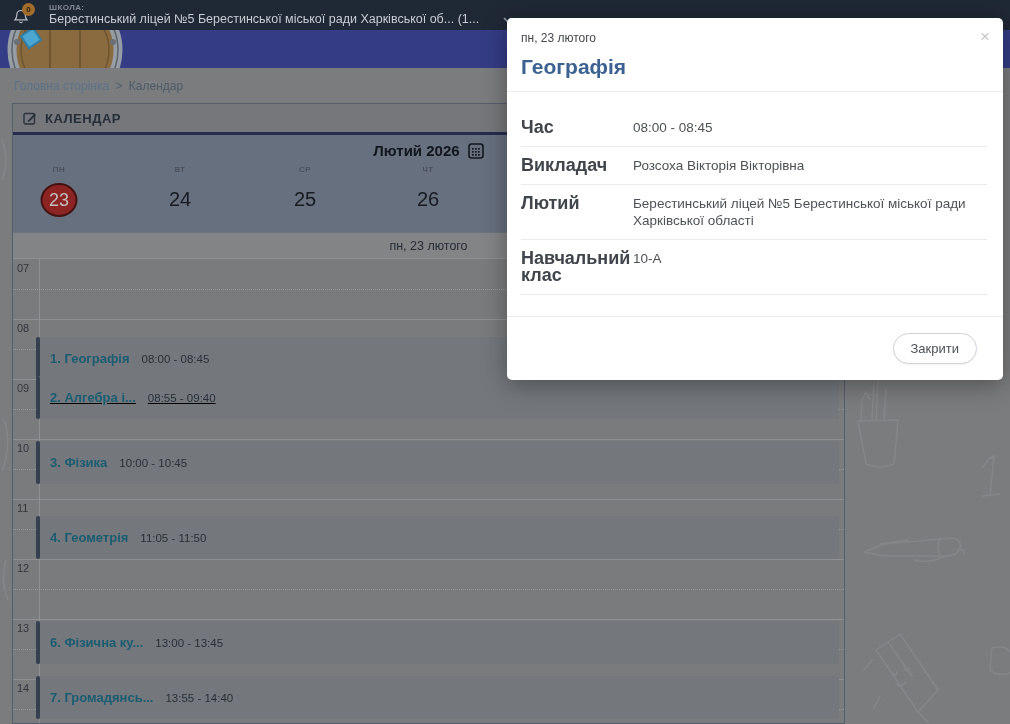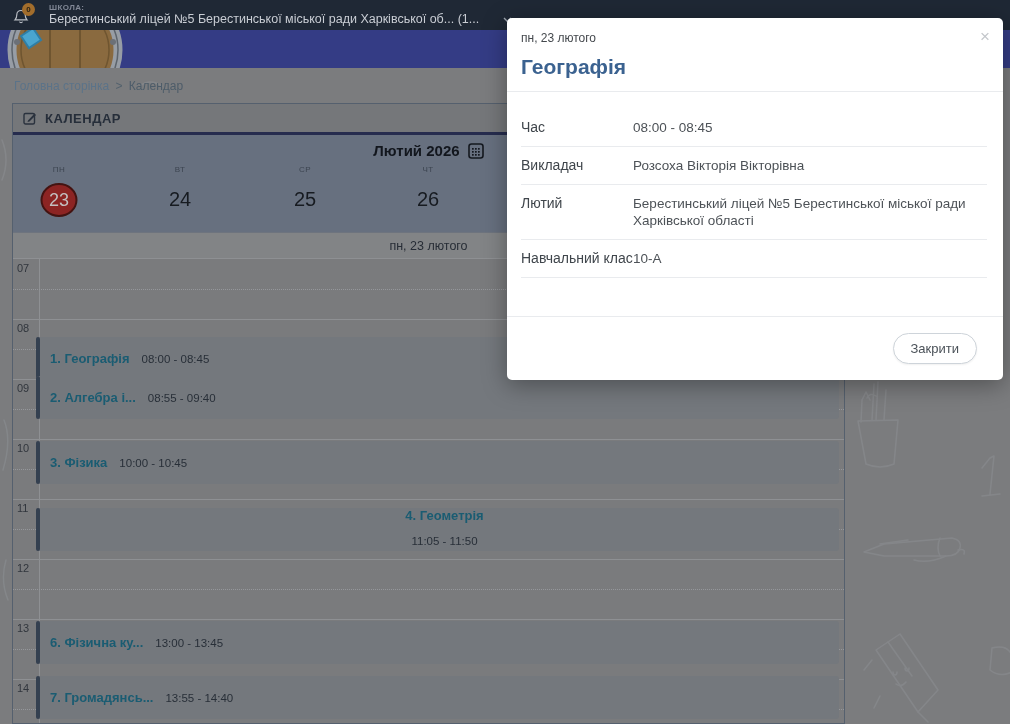--- a/index.html
+++ b/index.html
@@ -51,21 +51,21 @@
   .ev-time{font-size:11.5px;color:#282f38;white-space:nowrap;}
 
   
   .modal{position:absolute;left:507px;top:18px;width:496px;height:362px;background:#ffffff;border-radius:5px;box-shadow:0 5px 25px rgba(0,0,0,.35);z-index:10;box-sizing:border-box;}
   .m-close{position:absolute;right:13px;top:10px;font-size:17px;color:#c4c7cb;cursor:pointer;line-height:17px;}
   .m-head{padding:13px 16px 12px 14px;border-bottom:1px solid #e9ebee;}
   .m-date{font-size:12px;color:#44484d;}
   .m-title{font-size:21px;font-weight:bold;color:#3b6290;margin-top:10px;}
   .m-body{padding:17px 16px 0 14px;}
   .m-row{display:flex;padding:10px 0;border-bottom:1px solid #e9ebee;}
-  .m-label{width:112px;min-width:112px;font-size:14px;font-weight:normal;color:#3f454b;line-height:17px;}
+  .m-label{width:112px;min-width:112px;font-size:18px;font-weight:bold;color:#3f454b;line-height:17px;}
   .m-value{width:352px;font-size:13.5px;color:#4d5257;line-height:17px;}
   .m-foot{position:absolute;left:0;bottom:0;width:496px;height:64px;border-top:1px solid #e9ebee;box-sizing:border-box;display:flex;align-items:center;justify-content:flex-end;padding-right:26px;}
   .m-btn{background:#fff;border:1px solid #ced4da;border-radius:17px;padding:7px 17px;font-size:13px;color:#4a5158;font-family:inherit;cursor:pointer;box-shadow:0 1px 2px rgba(0,0,0,.06);}
 </style>
 </head>
 <body>
 
 <div class="page">
 
   <svg class="doodles" width="1010" height="724">
@@ -203,31 +203,31 @@
         <div class="hline-dot" style="top: 390px;"></div>
         <div class="hlabel" style="top: 363px;">13</div>
         <div class="hline" style="top: 420px;"></div>
         <div class="hline-dot" style="top: 450px;"></div>
         <div class="hlabel" style="top: 423px;">14</div>
         <div class="event" style="top: 78px; height: 43px;">
           <div class="bar"></div>
           <span class="ev-title">1. Географія</span>
           <span class="ev-time">08:00 - 08:45</span>
         </div>
-        <div class="event" style="top: 117px; height: 43px;">
+        <div class="event" style="top: 117px; height: 43px; text-decoration: underline;">
           <div class="bar"></div>
           <span class="ev-title">2. Алгебра і...</span>
           <span class="ev-time">08:55 - 09:40</span>
         </div>
         <div class="event" style="top: 182px; height: 43px;">
           <div class="bar"></div>
           <span class="ev-title">3. Фізика</span>
           <span class="ev-time">10:00 - 10:45</span>
         </div>
-        <div class="event" style="top: 249px; height: 43px; flex-direction: column;">
+        <div class="event" style="top: 257px; height: 43px;">
           <div class="bar"></div>
           <span class="ev-title">4. Геометрія</span>
           <span class="ev-time">11:05 - 11:50</span>
         </div>
         <div class="event" style="top: 362px; height: 43px;">
           <div class="bar"></div>
           <span class="ev-title">6. Фізична ку...</span>
           <span class="ev-time">13:00 - 13:45</span>
         </div>
         <div class="event" style="top: 417px; height: 43px;">

